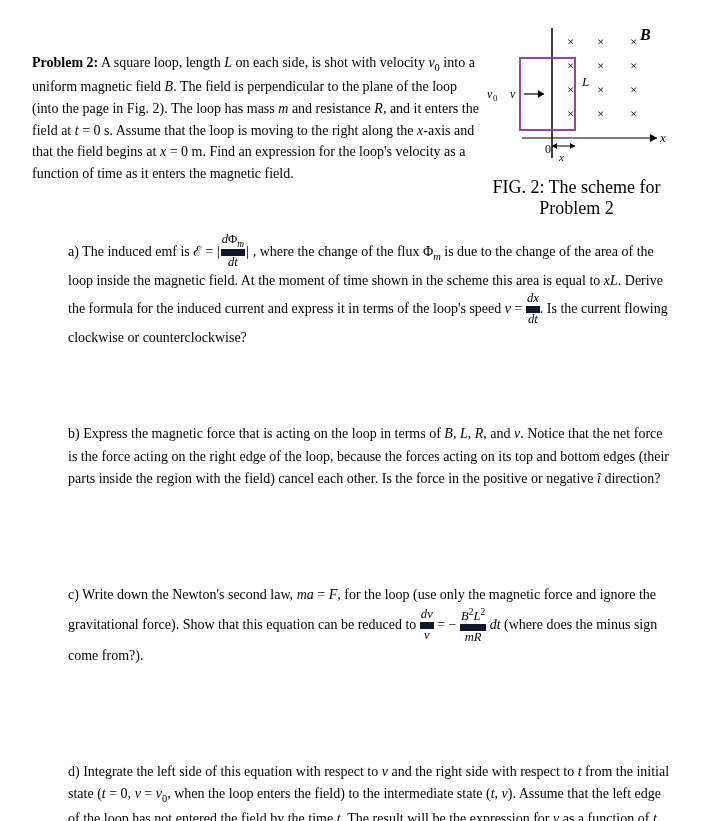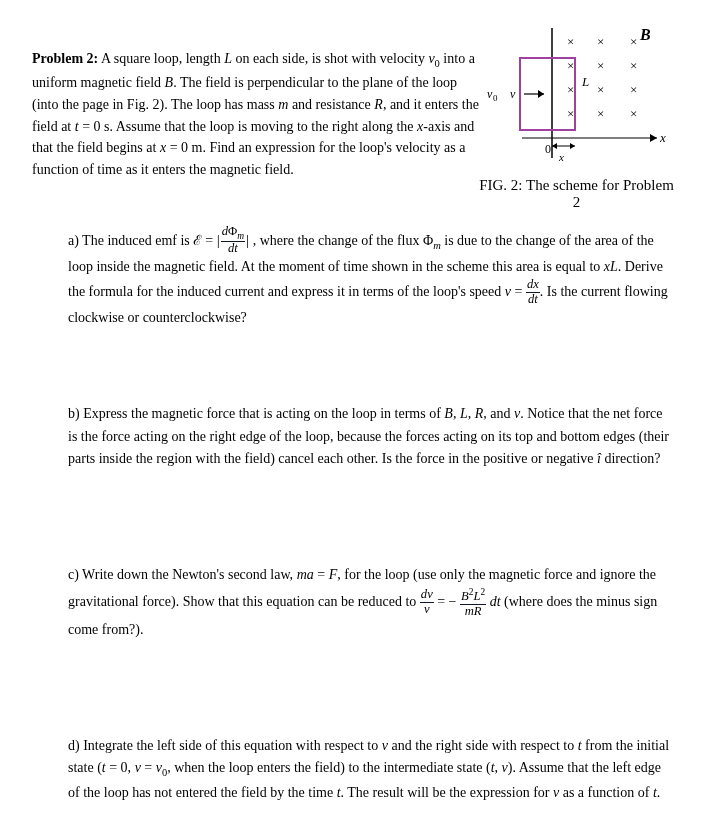--- a/index.html
+++ b/index.html
@@ -26,21 +26,21 @@
       line-height: 1.55;
     }
     .figure-block {
       flex: 0 0 195px;
       display: flex;
       flex-direction: column;
       align-items: center;
       margin-top: 0px;
     }
     .figure-caption {
-      font-size: 15px;
+      font-size: 18px;
       text-align: center;
       margin-top: 4px;
     }
     .part-block {
       margin-top: 14px;
       padding-left: 36px;
       line-height: 1.6;
     }
     .part-block p {
       margin-top: 4px;
@@ -53,21 +53,21 @@
     }
     .frac {
       display: inline-flex;
       flex-direction: column;
       align-items: center;
       vertical-align: middle;
       font-size: 0.9em;
       line-height: 1.1;
     }
     .frac .num {
-      border-bottom: 1px solid #0f172a;
+      border-bottom: 7px solid #0f172a;
       padding: 0 1px;
       text-align: center;
     }
     .frac .den {
       padding: 0 1px;
       text-align: center;
     }
     .abs-val {
       display: inline-flex;
       align-items: center;

